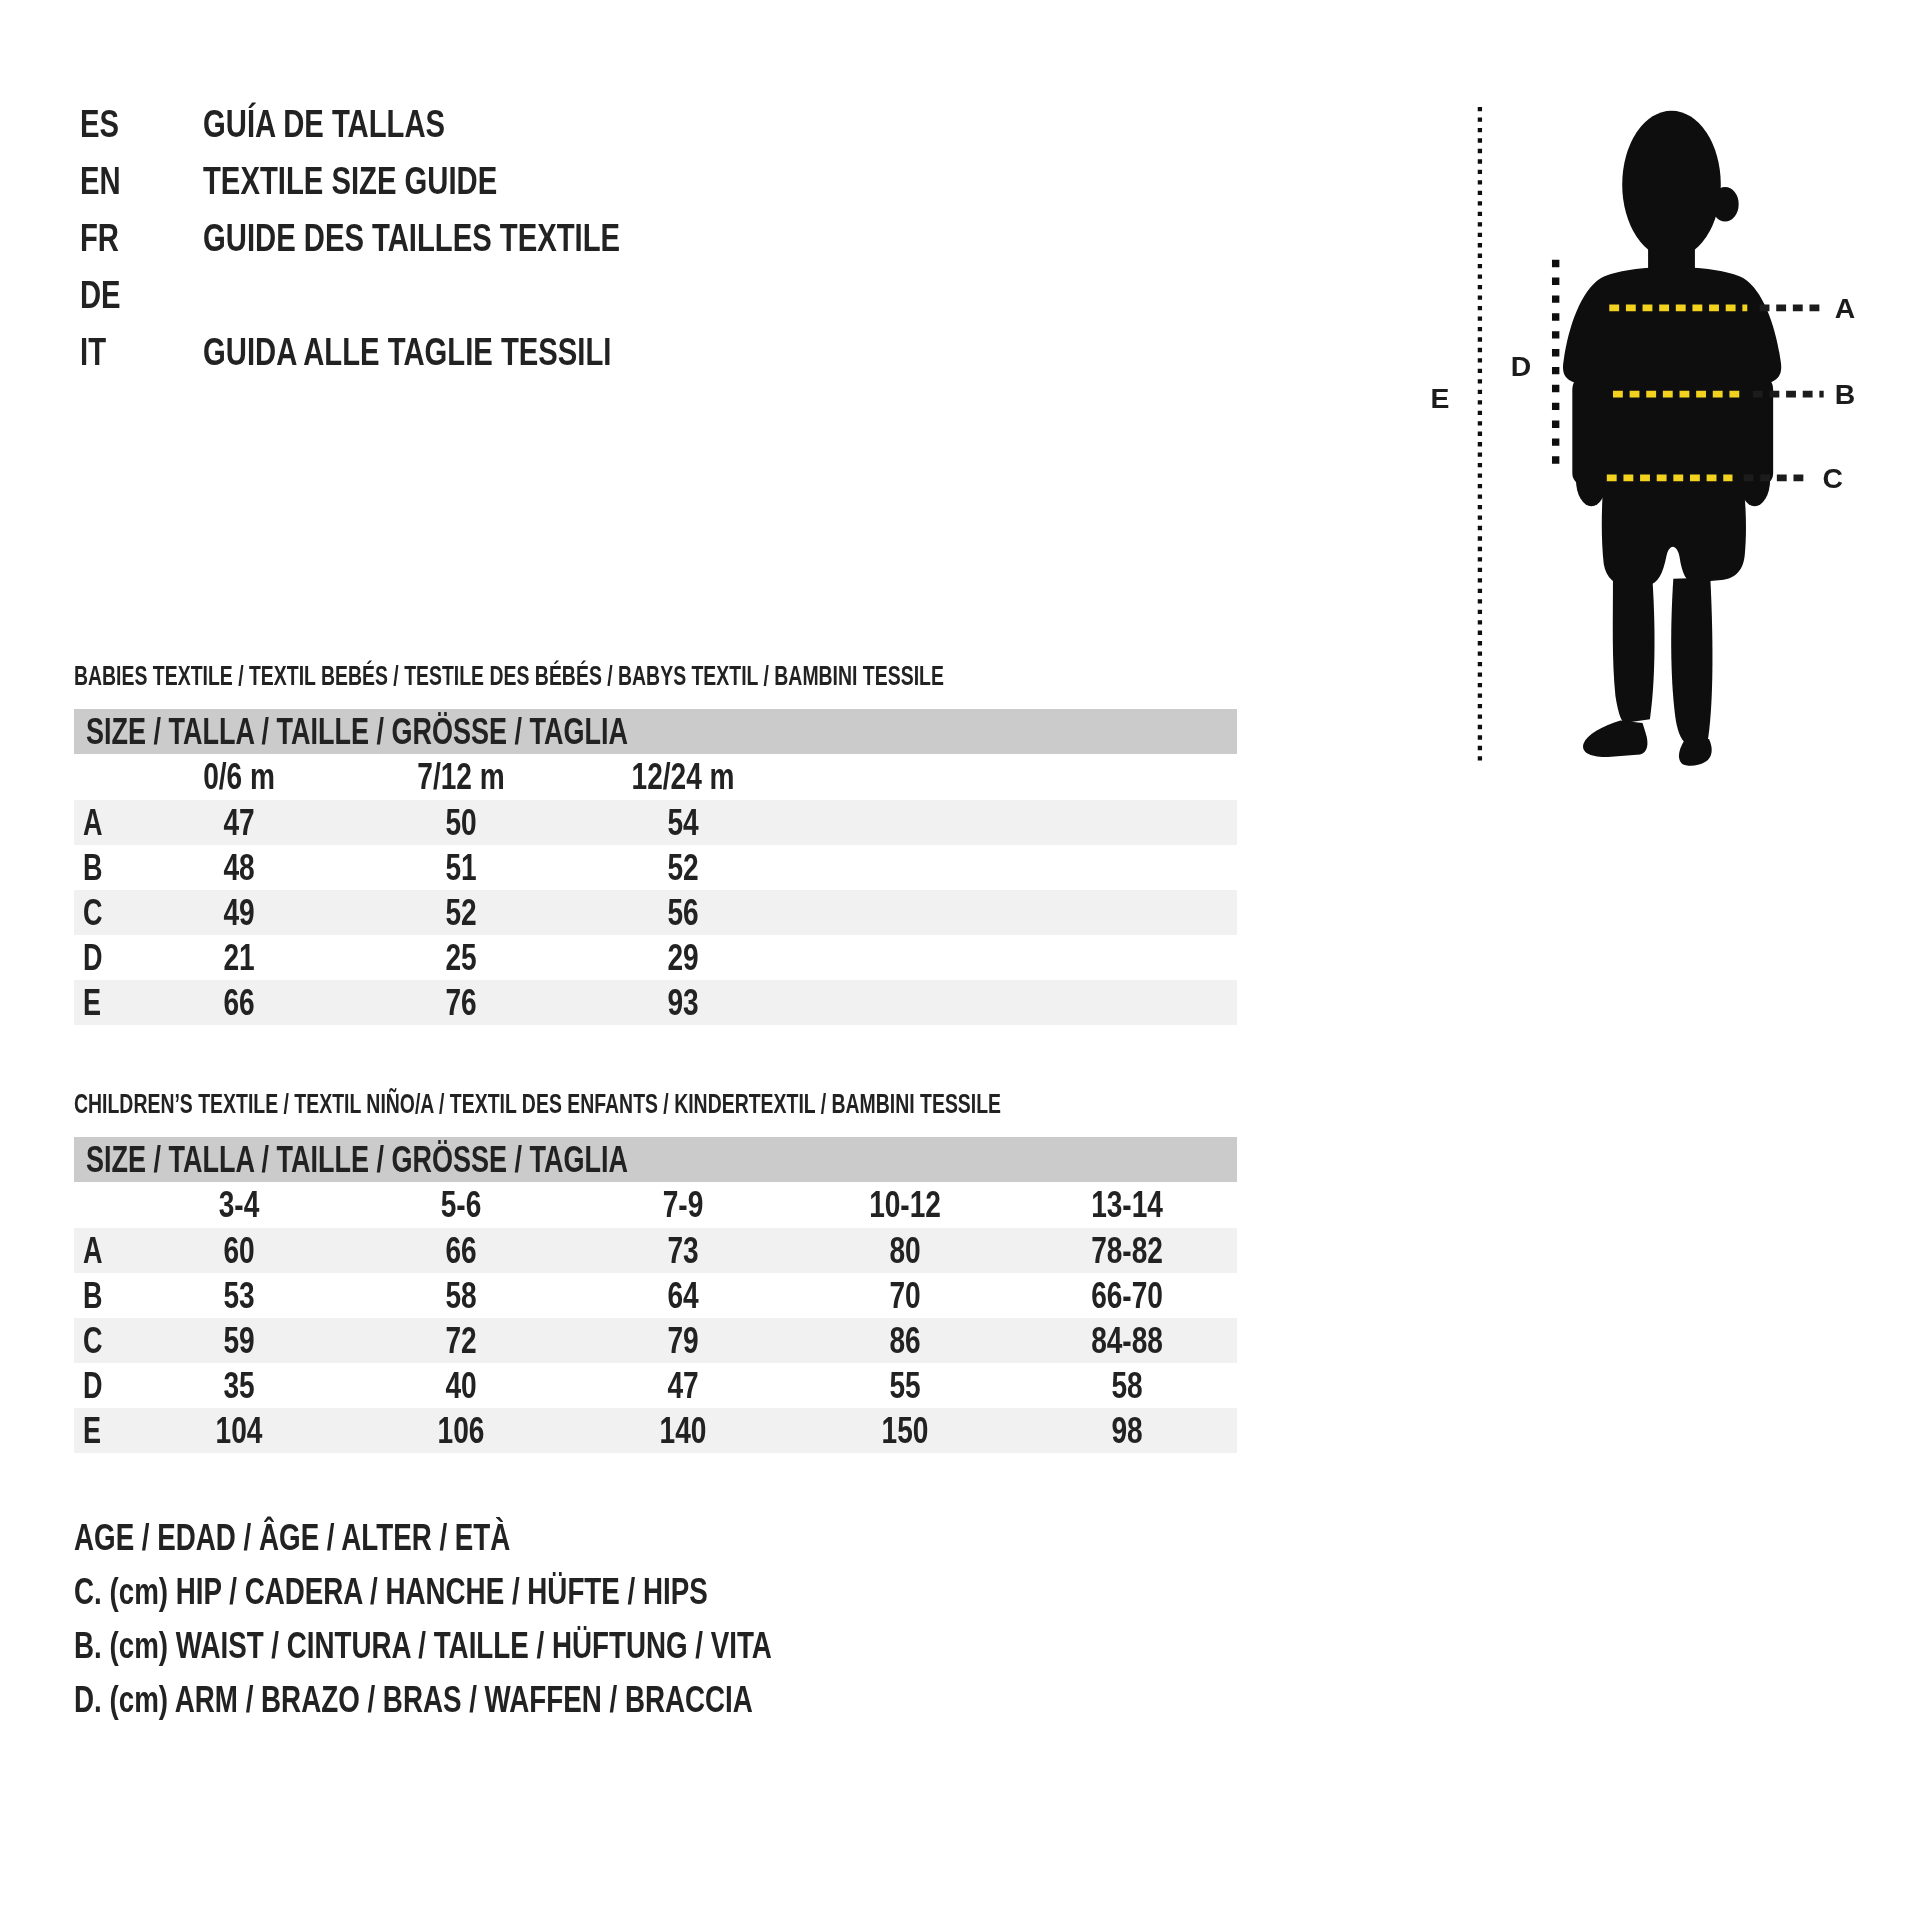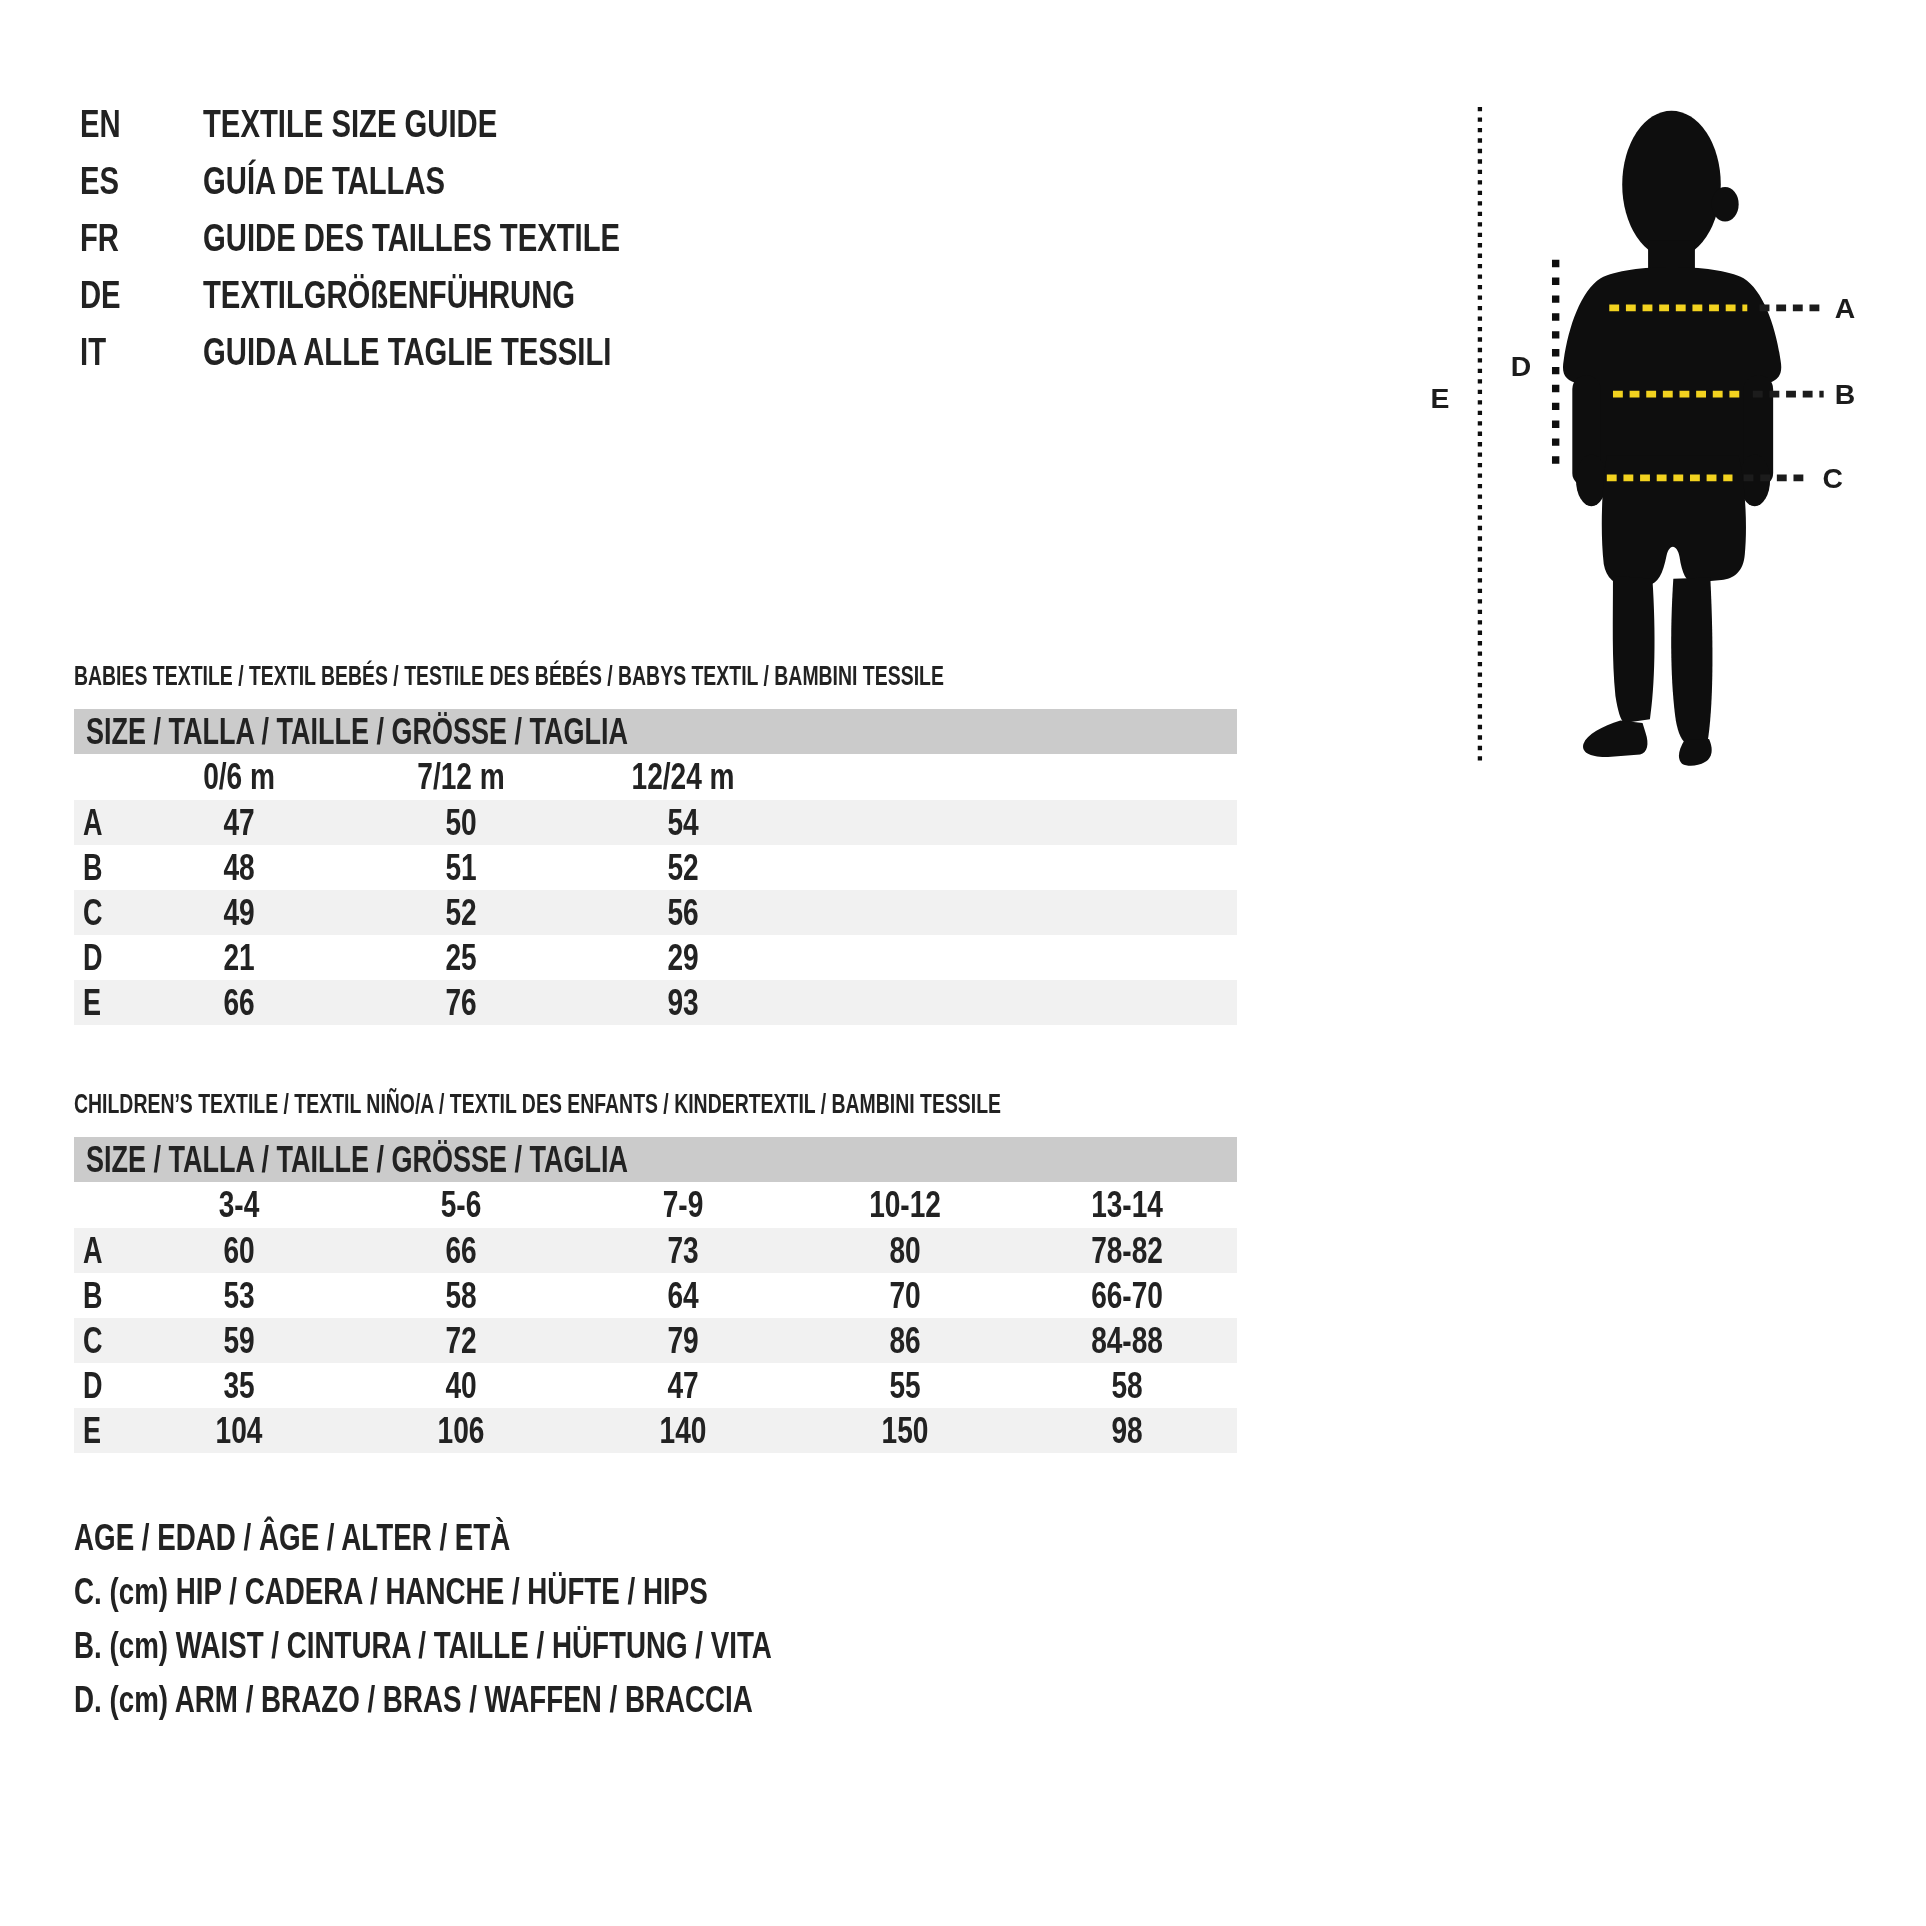--- a/index.html
+++ b/index.html
@@ -52,34 +52,33 @@
   .figure .dash-black{stroke:#1c1c1c;stroke-width:11;stroke-dasharray:16 11;fill:none;}
   .figure text{font-family:"Liberation Sans", sans-serif;font-weight:700;font-size:46px;fill:#1c1c1c;}
 </style>
 </head>
 <body>
 
 <div class="canvas">
 
   <div class="lang-block" id="lang-block">
       <div class="lang-row">
+        <div class="lang-code"><span class="cond">ES</span></div>
+        <div class="lang-title"><span class="cond">GUÍA DE TALLAS</span></div>
+      </div>
+      <div class="lang-row">
         <div class="lang-code"><span class="cond">EN</span></div>
         <div class="lang-title"><span class="cond">TEXTILE SIZE GUIDE</span></div>
       </div>
       <div class="lang-row">
-        <div class="lang-code"><span class="cond">ES</span></div>
-        <div class="lang-title"><span class="cond">GUÍA DE TALLAS</span></div>
-      </div>
-      <div class="lang-row">
         <div class="lang-code"><span class="cond">FR</span></div>
         <div class="lang-title"><span class="cond">GUIDE DES TAILLES TEXTILE</span></div>
       </div>
       <div class="lang-row">
         <div class="lang-code"><span class="cond">DE</span></div>
-        <div class="lang-title"><span class="cond">TEXTILGRÖßENFÜHRUNG</span></div>
       </div>
       <div class="lang-row">
         <div class="lang-code"><span class="cond">IT</span></div>
         <div class="lang-title"><span class="cond">GUIDA ALLE TAGLIE TESSILI</span></div>
       </div>
     </div>
 
   <div class="heading" id="babies-heading">
     <span class="condh">BABIES TEXTILE / TEXTIL BEBÉS / TESTILE DES BÉBÉS / BABYS TEXTIL / BAMBINI TESSILE</span>
   </div>

